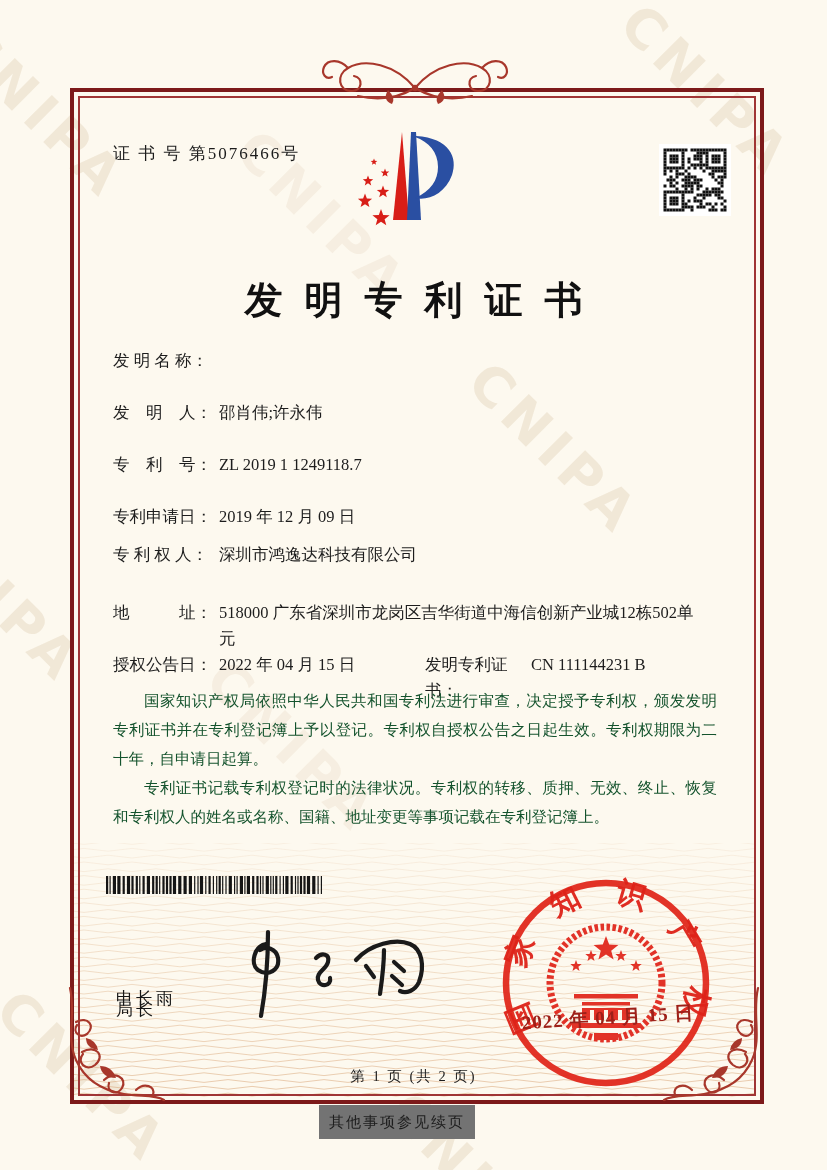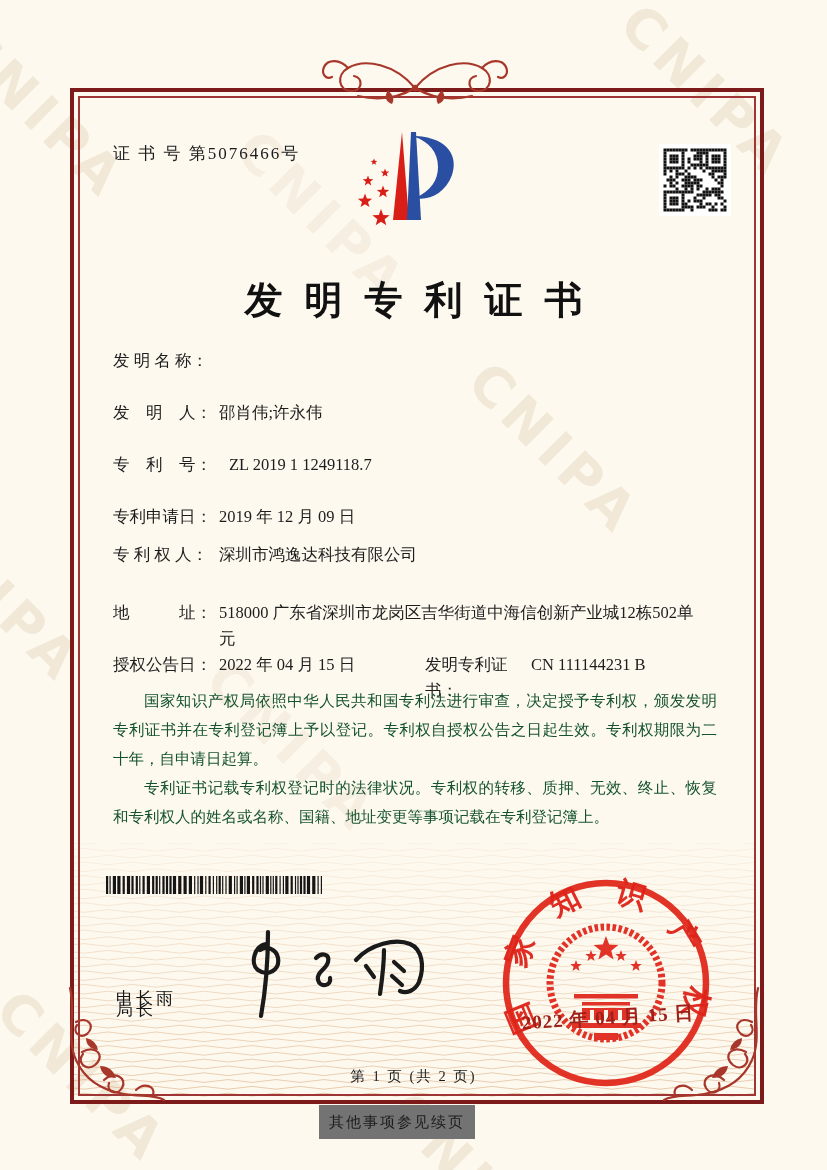--- a/index.html
+++ b/index.html
@@ -41,21 +41,21 @@
   .doc-title{
     position:absolute;left:0;top:250px;width:827px;z-index:5;
     text-align:center;font-size:38px;font-weight:bold;color:#111;
     letter-spacing:22px;padding-left:22px;box-sizing:border-box;margin-top:25px;
   }
   
   .fields{position:absolute;left:113px;top:348px;width:605px;z-index:5;font-size:16.5px;}
   .frow{display:flex;position:absolute;left:0;width:605px;line-height:26px;}
   .frow .lbl{flex:0 0 106px;color:#1d1d1d;}
   .frow .val{flex:1;color:#1d1d1d;}
-  .r1{top:0px;}.r2{top:52px;}.r3{top:104px;gap:10px;}.r4{top:156px;align-items:center;}.r5{top:194px;}
+  .r1{top:0px;}.r2{top:52px;}.r3{top:104px;}.r4{top:156px;align-items:center;}.r5{top:194px;}
   .r6{top:252px;}
   .r6 .val{max-width:482px;}
   .rgrant{top:304px;}
   .grant-pair2{position:absolute;left:312px;top:0;display:flex;}
   .grant-pair2 .lbl{flex:0 0 106px;}
   
   .legal{position:absolute;left:113px;top:686px;width:604px;z-index:5;}
   .legal p{
     margin:0;text-indent:2em;font-size:15.5px;line-height:29px;
     text-align:justify;color:#14532d;

